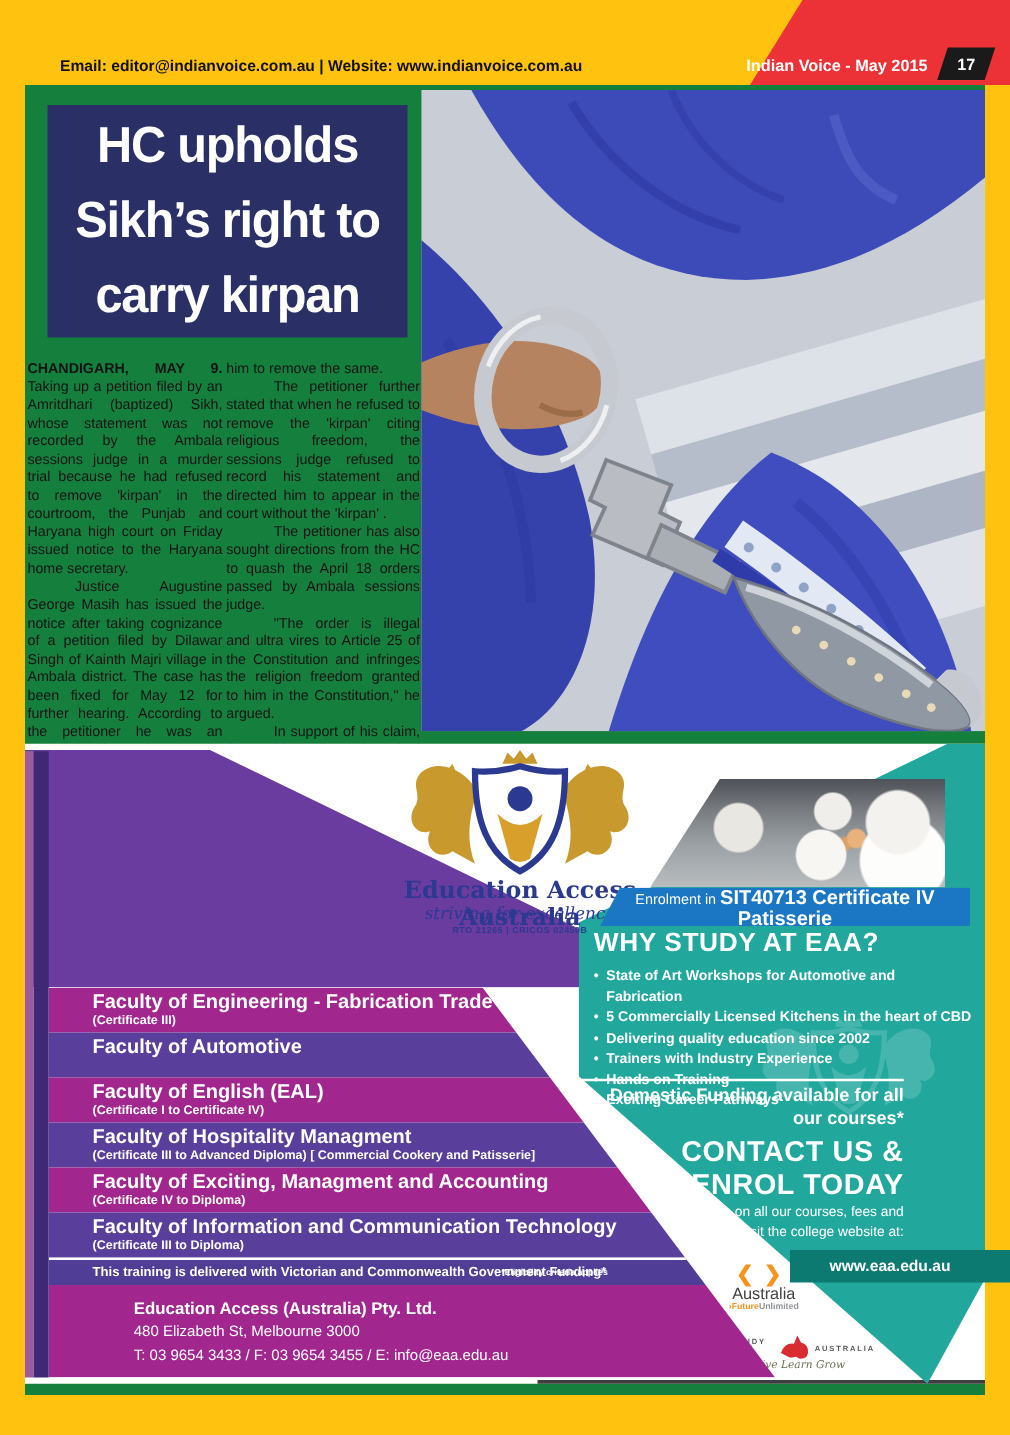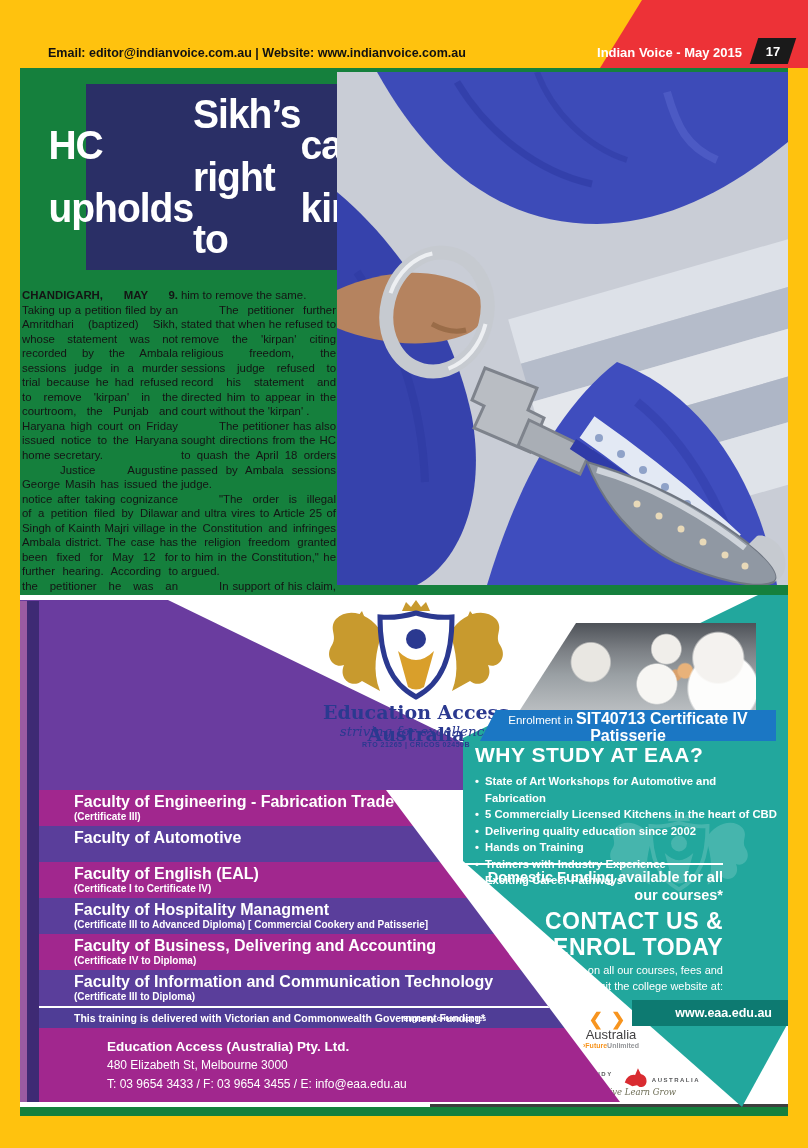--- a/index.html
+++ b/index.html
@@ -15,21 +15,21 @@
   .hdr-contact{position:absolute;left:48px;top:46px;font-size:12.5px;font-weight:bold;color:#111;}
   .red-banner{position:absolute;left:600px;top:0;width:208px;height:68px;background:#ED3237;
               clip-path:polygon(42px 0,100% 0,100% 100%,0 100%);}
   .edition{position:absolute;right:66px;top:45px;font-size:13px;font-weight:bold;color:#fff;}
   .pagebox{position:absolute;right:16px;top:38px;width:38px;height:26px;background:#1a1a1a;
            transform:skewX(-18deg);display:flex;align-items:center;justify-content:center;}
   .pagebox span{transform:skewX(18deg);color:#fff;font-weight:bold;font-size:13px;}
 
   
   .headline{position:absolute;left:38px;top:84px;width:288px;height:186px;background:#2A2F66;
-            display:flex;flex-direction:row;align-items:center;justify-content:center;margin-left:48px;}
+            display:flex;flex-direction:column;align-items:center;justify-content:center;}
   .headline div{color:#fff;font-weight:bold;font-size:39px;line-height:60px;letter-spacing:-1px;
                 transform:scaleY(1.04);}
   .col{position:absolute;top:288px;font-size:11.4px;line-height:14.55px;text-align:justify;color:#141414;}
   .col p{margin:0;}
   .col p.ind{text-indent:38px;}
   .dateline{font-weight:bold;}
 
   
   .kphoto{position:absolute;left:337px;top:72px;width:451px;height:513px;}
 
@@ -71,22 +71,22 @@
 
   .why{position:absolute;left:455px;top:148px;width:305px;z-index:2;color:#fff;}
   .why h2{margin:0 0 6px 0;font-size:21px;letter-spacing:.5px;}
   .why .bl{font-size:11.3px;font-weight:bold;line-height:16.5px;padding-left:10px;position:relative;}
   .why .bl::before{content:"•";position:absolute;left:0;}
 
   .domestic{position:absolute;left:443px;top:268px;width:260px;z-index:2;color:#fff;text-align:right;
             border-top:2px solid #fff;padding-top:3px;font-size:14.5px;font-weight:bold;line-height:18px;}
   .cta{margin-top:4px;font-size:23px;line-height:26px;letter-spacing:.5px;}
   .details{margin-top:3px;font-size:11px;font-weight:normal;line-height:15.5px;}
-  .wwwbar{position:absolute;left:612px;top:405px;width:156px;height:26px;background:#0D7A71;z-index:2;
-          color:#fff;font-weight:bold;font-size:12.5px;line-height:26px;text-align:right;padding-right:16px;}
+  .wwwbar{position:absolute;left:612px;top:405px;width:176px;height:26px;background:#0D7A71;z-index:2;
+          color:#fff;font-weight:bold;font-size:12.5px;line-height:26px;text-align:center;padding-right:16px;}
 
   .stack{position:absolute;left:19px;top:195px;width:700px;height:312px;z-index:3;
          clip-path:polygon(0 0,347px 0,581px 100%,0 100%);}
   .frow{height:36px;padding:3px 0 0 35px;color:#fff;}
   .frow .t{font-size:16px;font-weight:bold;line-height:18px;}
   .frow .s{font-size:10px;font-weight:bold;line-height:11px;}
   .c-mag{background:#A1278E;} .c-pur{background:#5A3E9B;}
   .funding{height:22px;background:#4F3D96;border-top:2px solid #fff;position:relative;color:#fff;}
   .funding .note{position:absolute;left:35px;top:4px;font-size:10.5px;font-weight:bold;}
   .funding .elig{position:absolute;left:362px;top:7px;font-size:7px;font-weight:bold;}
@@ -256,22 +256,22 @@
     <div class="enrol">
       <div><span>Enrolment in </span><b>SIT40713 Certificate IV Patisserie</b></div>
       <div>now open for International Students</div>
     </div>
 
     <div class="why">
       <h2>WHY STUDY AT EAA?</h2>
       <div class="bl">State of Art Workshops for Automotive and Fabrication</div>
       <div class="bl">5 Commercially Licensed Kitchens in the heart of CBD</div>
       <div class="bl">Delivering quality education since 2002</div>
+      <div class="bl">Trainers with Industry Experience</div>
       <div class="bl">Hands on Training</div>
-      <div class="bl">Trainers with Industry Experience</div>
       <div class="bl">Exciting Career Pathways</div>
     </div>
 
     <div class="domestic">
       <div>Domestic Funding available for all</div>
       <div>our courses*</div>
       <div class="cta">
         <div>CONTACT US &amp;</div>
         <div>ENROL TODAY</div>
       </div>
@@ -289,21 +289,21 @@
       </div>
       <div class="frow c-mag">
         <div class="t">Faculty of English (EAL)</div>
           <div class="s">(Certificate I to Certificate IV)</div>
       </div>
       <div class="frow c-pur">
         <div class="t">Faculty of Hospitality Managment</div>
           <div class="s">(Certificate III to Advanced Diploma) [ Commercial Cookery and Patisserie]</div>
       </div>
       <div class="frow c-mag">
-        <div class="t">Faculty of Business, Delivering and Accounting</div>
+        <div class="t">Faculty of Exciting, Managment and Accounting</div>
           <div class="s">(Certificate IV to Diploma)</div>
       </div>
       <div class="frow c-pur">
         <div class="t">Faculty of Information and Communication Technology</div>
           <div class="s">(Certificate III to Diploma)</div>
       </div>
       <div class="funding">
         <div class="note">This training is delivered with Victorian and Commonwealth Government Funding*</div>
         <div class="elig">*Eligibility criteria applies</div>
       </div>

